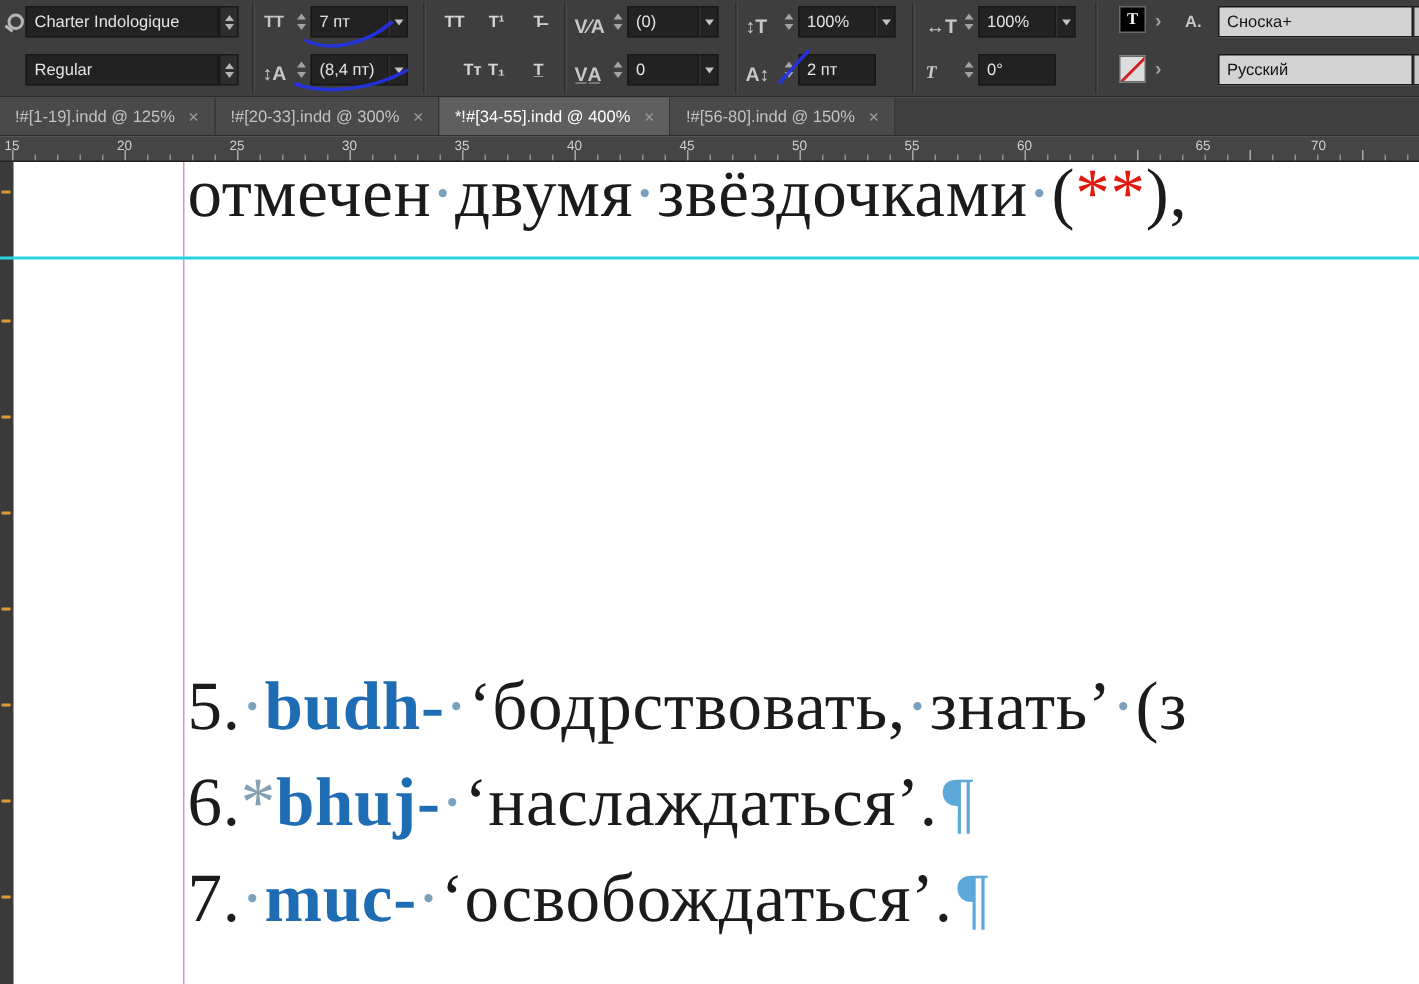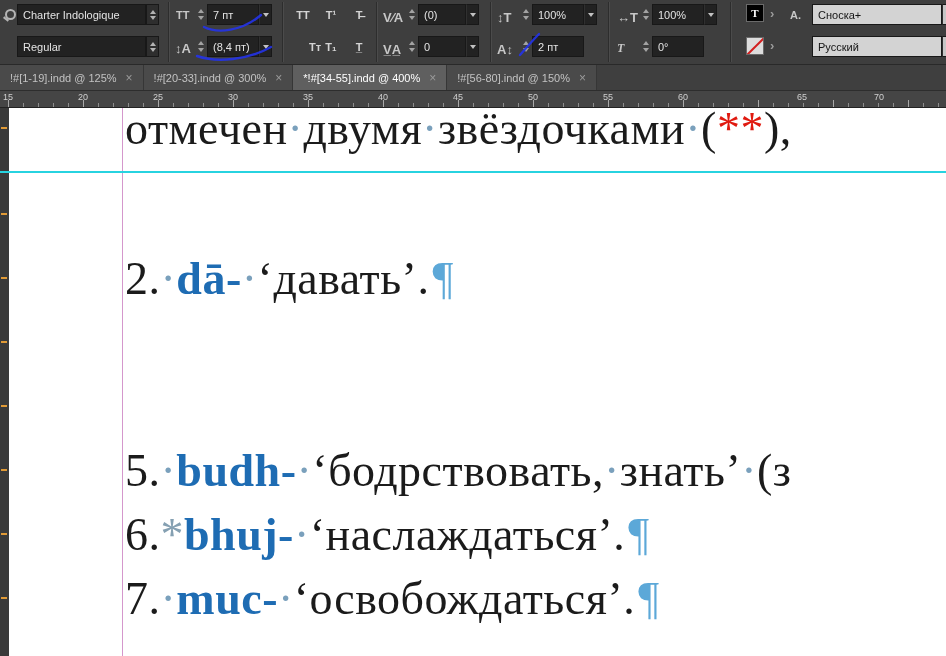--- a/index.html
+++ b/index.html
@@ -287,21 +287,20 @@
       <div class="ostick" style="top: 297px;"></div>
       <div class="ostick" style="top: 361px;"></div>
       <div class="ostick" style="top: 425px;"></div>
       <div class="ostick" style="top: 489px;"></div>
     </div>
 
   <div id="docarea">
     <div id="guide-pink"></div>
     <div id="doc-lines">
         <div class="doc-line" style="top: -11px;"><span class="seg-k">отмечен<span class="space-dot">·</span>двумя<span class="space-dot">·</span>звёздочками<span class="space-dot">·</span>(</span><span class="seg-red">**</span><span class="seg-k">),</span></div>
-        <div class="doc-line" style="top: 139px;"><span class="seg-k">2.<span class="space-dot">·</span></span><span class="seg-root">dā-</span><span class="seg-k"><span class="space-dot">·</span>‘давать’.</span><span class="seg-hid">¶</span></div>
         <div class="doc-line" style="top: 331px;"><span class="seg-k">5.<span class="space-dot">·</span></span><span class="seg-root">budh-</span><span class="seg-k"><span class="space-dot">·</span>‘бодрствовать,<span class="space-dot">·</span>знать’<span class="space-dot">·</span>(з</span></div>
         <div class="doc-line" style="top: 395px;"><span class="seg-k">6.</span><span class="seg-ast">*</span><span class="seg-root">bhuj-</span><span class="seg-k"><span class="space-dot">·</span>‘наслаждаться’.</span><span class="seg-hid">¶</span></div>
         <div class="doc-line" style="top: 459px;"><span class="seg-k">7.<span class="space-dot">·</span></span><span class="seg-root">muc-</span><span class="seg-k"><span class="space-dot">·</span>‘освобождаться’.</span><span class="seg-hid">¶</span></div>
       </div>
   </div>
 
   <div id="guide-cyan"></div>
 
 </div>
 

